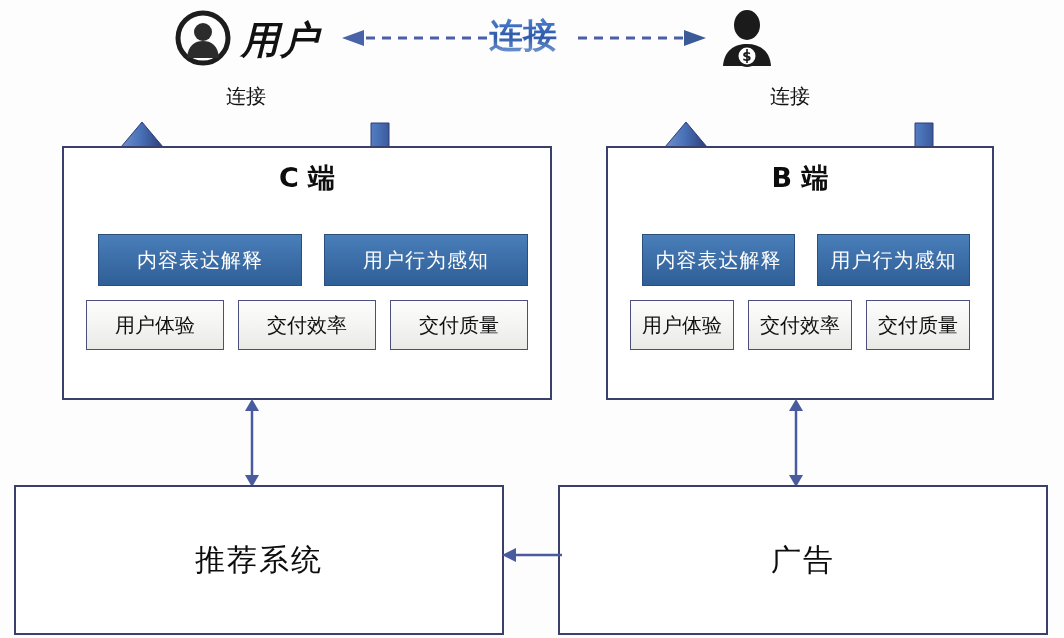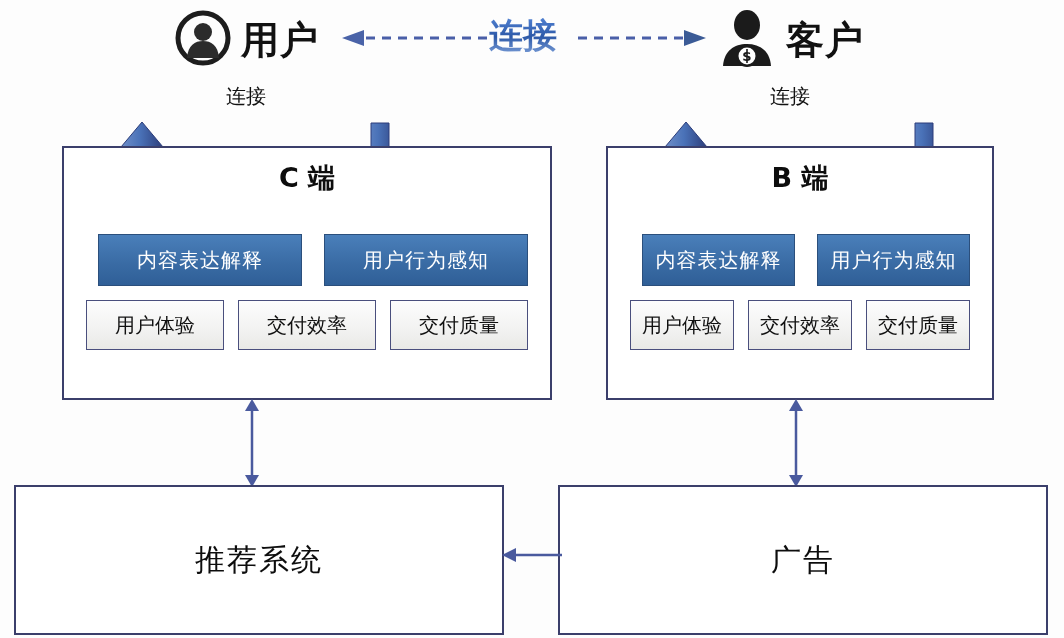--- a/index.html
+++ b/index.html
@@ -25,20 +25,21 @@
     display: flex;
     align-items: center;
     gap: 10px;
   }
   .actor-label {
     font-size: 38px;
     font-weight: bold;
     color: #111111;
     letter-spacing: 1px;
     line-height: 1;
+    font-style: italic;
   }
   .actor-icon { display: block; }
 
   .connect-word {
     position: absolute;
     font-size: 34px;
     font-weight: bold;
     line-height: 1;
     color: #2f62b5;
     background: linear-gradient(180deg, #4f7fd0 0%, #2d59a8 55%, #6d92cf 100%);
@@ -182,21 +183,20 @@
     <span class="actor-icon">
       <svg width="58" height="60" viewBox="0 0 58 60">
         <ellipse cx="29" cy="17" rx="13" ry="15" fill="#1b1b1b"></ellipse>
         <path d="M5 58 C6 43 16 36 29 36 C42 36 52 43 53 58 Z" fill="#1b1b1b"></path>
         <circle cx="29" cy="48" r="11" fill="#1b1b1b"></circle>
         <circle cx="29" cy="48" r="8.5" fill="#ffffff"></circle>
         <text x="29" y="53" font-size="13" font-weight="bold" text-anchor="middle" fill="#1b1b1b" font-family="DejaVu Sans, sans-serif">S</text>
         <line x1="29" y1="41" x2="29" y2="55" stroke="#1b1b1b" stroke-width="1.6"></line>
       </svg>
     </span>
-    <span class="actor-label">客户</span>
   </div>
 
   <div class="sub-label" style="left:226px; top:86px;">连接</div>
   <div class="sub-label" style="left:770px; top:86px;">连接</div>
 
   <div class="block-arrow" style="left:119px; top:120px;">
     <svg width="46" height="72" viewBox="0 0 46 72">
       <defs>
         <linearGradient id="ga1" x1="0" y1="0" x2="1" y2="0">
           <stop offset="0%" stop-color="#6f8fc9"></stop>

